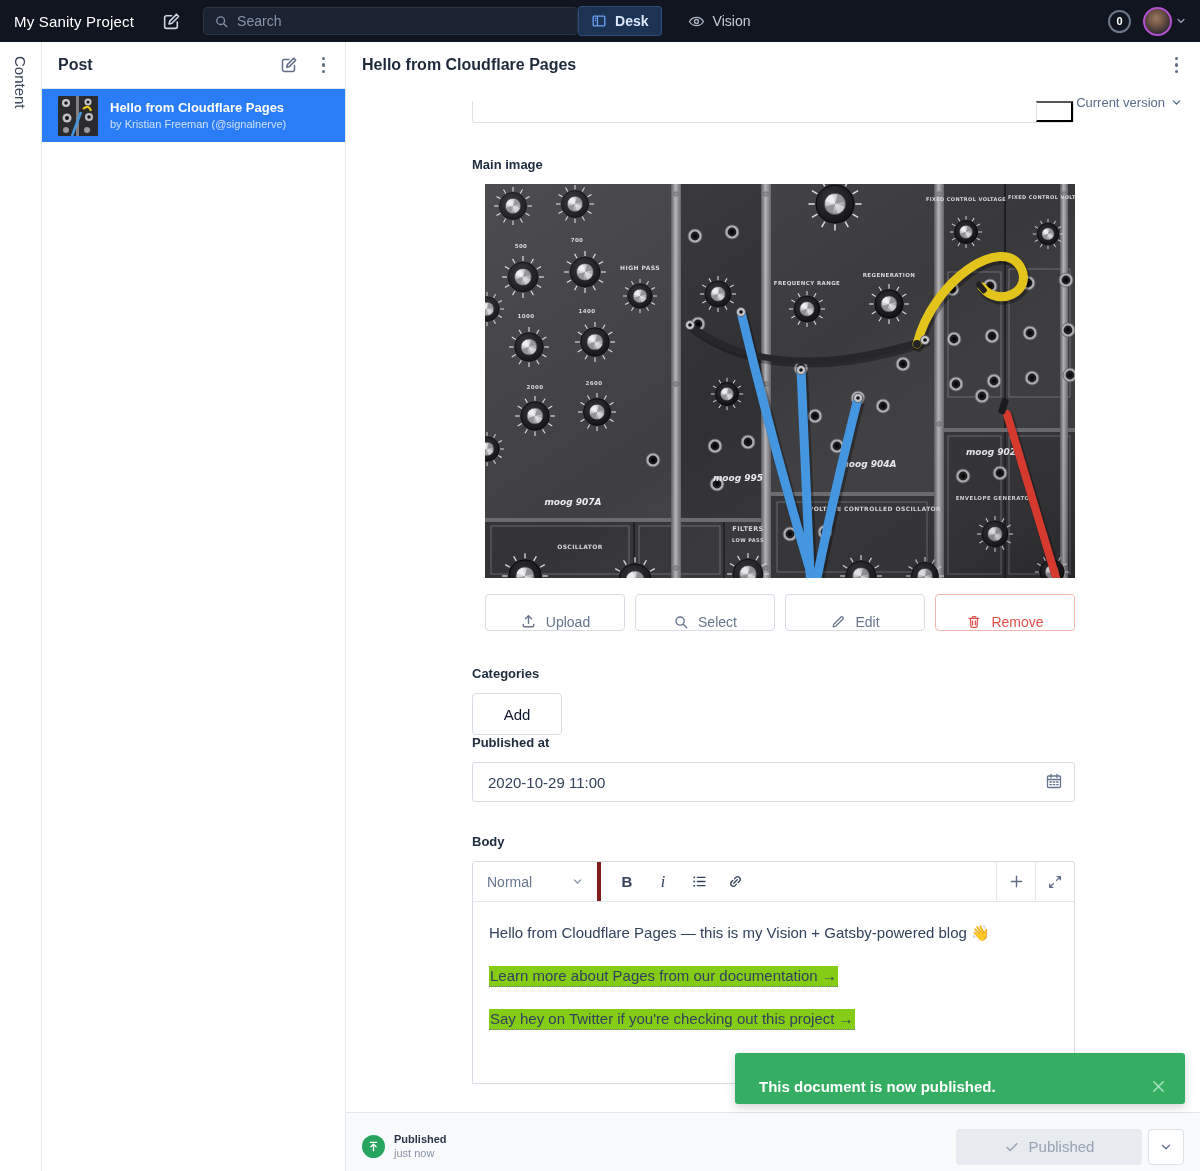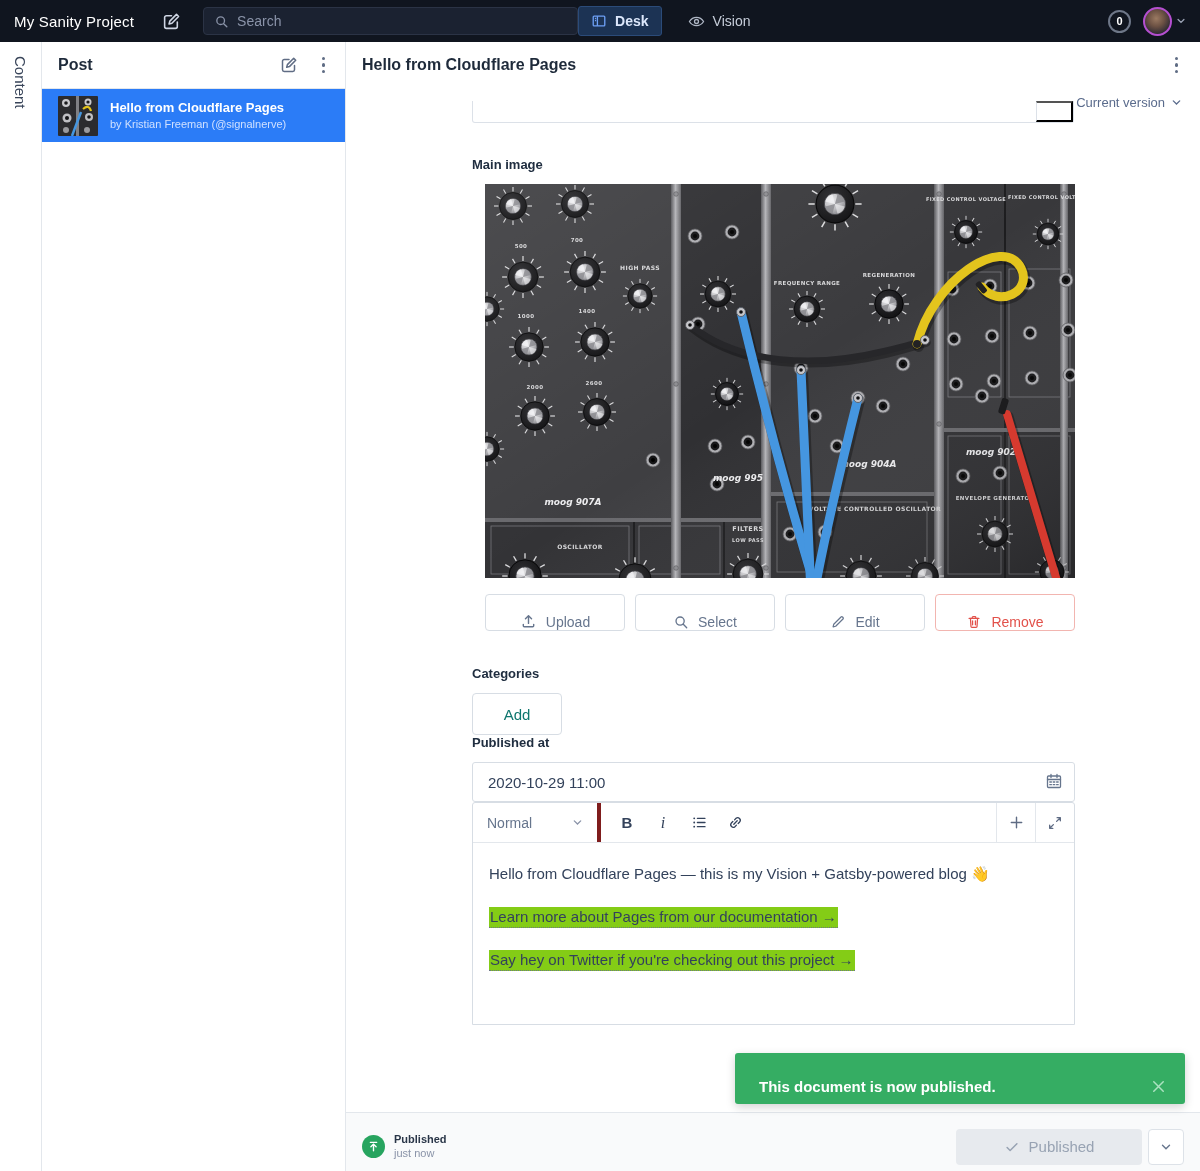--- a/index.html
+++ b/index.html
@@ -52,21 +52,21 @@
 
   .fields{position:absolute;left:126px;top:115px;width:603px}
   .f-label{display:block;font-size:13px;font-weight:700;color:#202e40;line-height:15px;margin-bottom:12px}
   .image-wrap{margin-left:13px;width:590px;height:394px;background:#39393b;cursor:pointer}
   .img-buttons{display:flex;gap:10px;width:590px;margin:16px 0 0 13px}
   .fbtn{flex:1;height:37px;background:#fff;border:1px solid #d7dde4;border-radius:4px;color:#66758d;font-size:14px;font-family:inherit;display:flex;align-items:flex-end;justify-content:center;gap:9px;cursor:pointer}
   .fbtn svg{color:#66758d}
   .btn-remove{color:var(--red,#e2514a);border-color:#f2b5b0}
   .btn-remove svg{color:var(--red,#e2514a)}
   .lbl-cat{margin-top:35px}
-  .btn-add{margin-top:0;width:90px;height:42px;background:#fff;border:1px solid #d7dde4;border-radius:4px;color:#0f766e;font-size:15px;font-family:inherit;cursor:pointer}
+  .btn-add{margin-top:0;width:90px;height:42px;background:#fff;border:1px solid #d7dde4;border-radius:4px;color:#0f172a;font-size:15px;font-family:inherit;cursor:pointer}
   .lbl-pub{}
   .date-wrap{position:relative;width:603px}
   .date-input{width:603px;height:40px;border:1px solid #d7dde4;border-radius:3px;padding:0 40px 0 15px;font-size:15px;color:#33425b;font-family:inherit;outline:none}
   .date-cal{position:absolute;right:12px;top:10px;color:#66758d;cursor:pointer}
   .lbl-body{margin-top:32px}
   .editor{width:603px;height:223px;border:1px solid #d7dde4;border-radius:3px 3px 0 0;overflow:hidden}
   .ed-toolbar{height:40px;display:flex;align-items:stretch;border-bottom:1px solid #e3e7ec}
   .tb-style{width:128px;display:flex;align-items:center;justify-content:space-between;padding:0 14px;border-right:4px solid #7f1d1d;color:#66758d;font-size:14px;cursor:pointer}
   .tb-icons{display:flex;align-items:center;padding-left:8px}
   .tb-ib{width:36px;height:100%;display:flex;align-items:center;justify-content:center;background:none;border:none;cursor:pointer;color:#33425b}
@@ -1017,20 +1017,21 @@
         <span class="date-cal">
           <svg width="18" height="18" viewBox="0 0 18 18" fill="none" stroke="currentColor" stroke-width="1.3" stroke-linecap="round">
               <rect x="2.5" y="4" width="13" height="11.5" rx="1"></rect>
               <path d="M2.5 7.5h13"></path>
               <path d="M6 2.5v3M12 2.5v3"></path>
               <path d="M4.8 10h1.6M8.2 10h1.6M11.6 10h1.6M4.8 12.7h1.6M8.2 12.7h1.6M11.6 12.7h1.6"></path>
             </svg>
         </span>
       </div>
 
+      <span class="f-label lbl-body">Body</span>
       <div class="editor">
         <div class="ed-toolbar">
           <div class="tb-style">
             <span>Normal</span>
             <svg width="11" height="11" viewBox="0 0 12 12" fill="none" stroke="#8a93a8" stroke-width="1.4" stroke-linecap="round">
                 <path d="M2.5 4.2L6 7.7l3.5-3.5"></path>
               </svg>
           </div>
           <div class="tb-icons">
             <button class="tb-ib">

